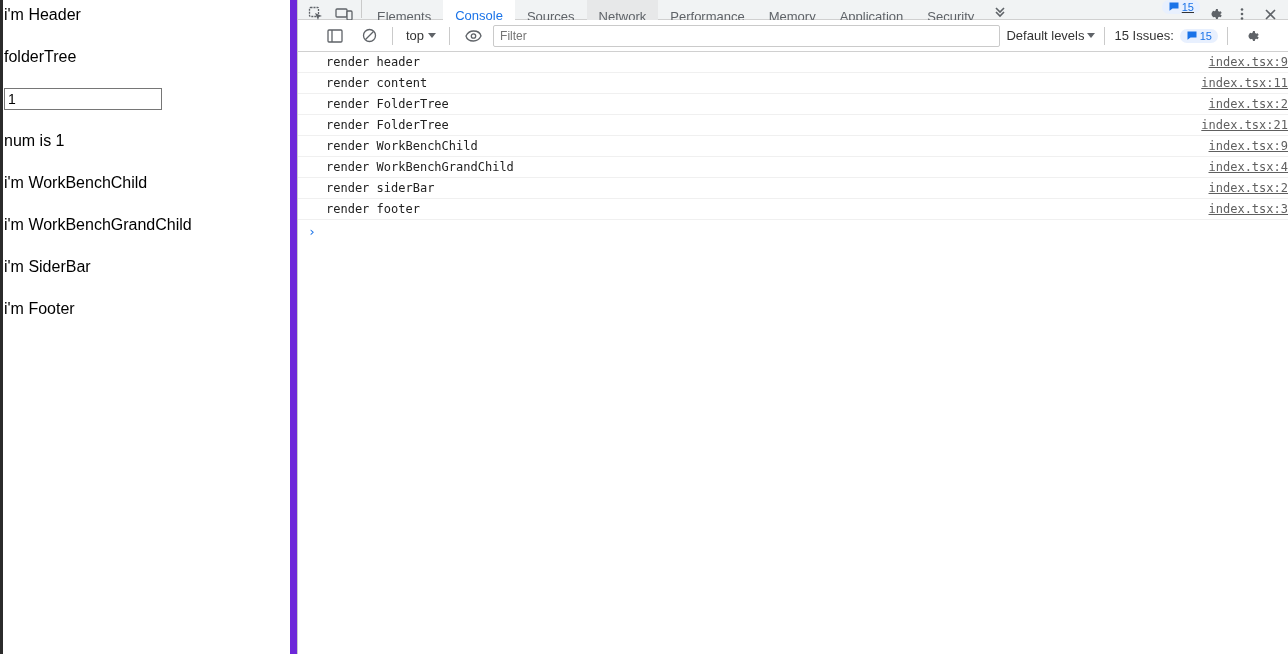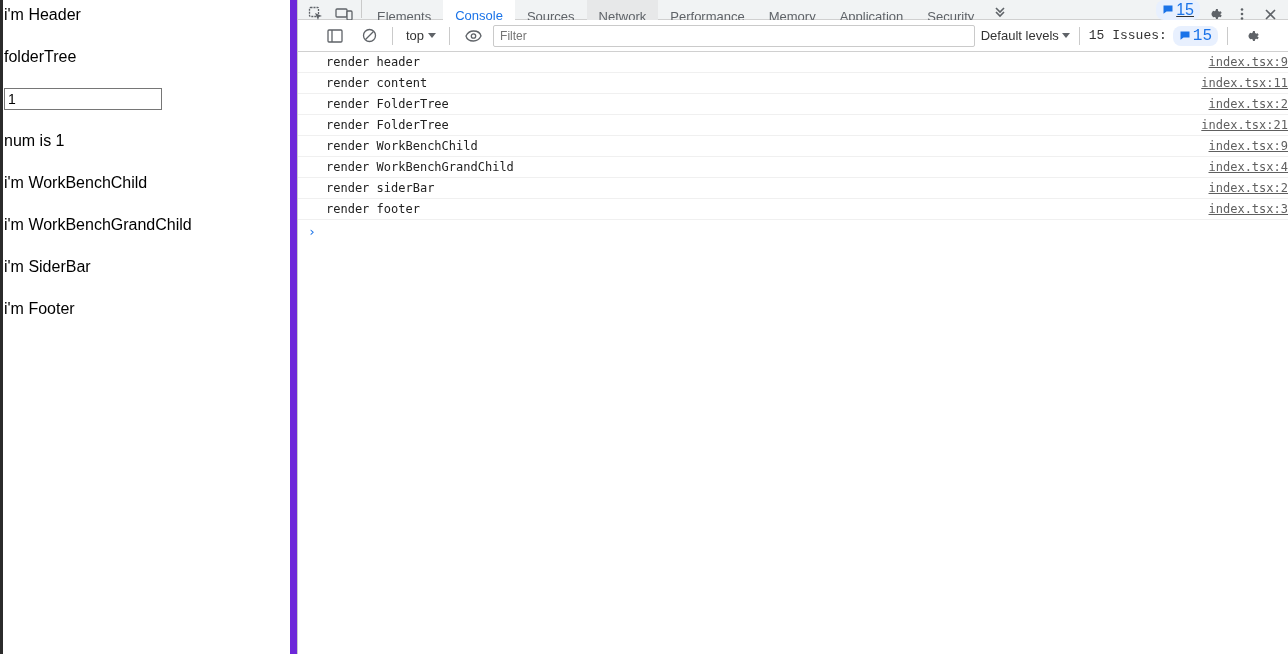--- a/index.html
+++ b/index.html
@@ -93,21 +93,21 @@
     }
     .dt-tabbar .spacer { flex: 1; }
     .dt-msgcount {
       display: inline-flex;
       align-items: center;
       gap: 2px;
       background: #e8f0fe;
       color: #1a73e8;
       border-radius: 8px;
       padding: 1px 6px;
-      font-size: 16px;
+      font-size: 11px;
       cursor: pointer;
     }
     .dt-msgcount svg { width: 12px; height: 12px; }
     
     .dt-toolbar {
       height: 32px;
       display: flex;
       align-items: center;
       border-bottom: 1px solid #d0d0d0;
       padding: 0 23px;
@@ -131,21 +131,21 @@
       padding: 0 6px;
       font-size: 12px;
     }
     .dt-levels {
       display: flex; align-items: center;
       gap: 3px; cursor: pointer;
       color: #333; font-size: 13px;
     }
     .dt-issues {
       display: flex; align-items: center; gap: 3px;
-      font-size: 13px; color: #333; font-family: Liberation Mono, monospace;
+      font-size: 13px; color: #333;
     }
     
     .dt-console {
       flex: 1;
       overflow-y: auto;
       font-family: Menlo, Consolas, monospace;
       font-size: 12px;
       color: #222;
     }
     .dt-row {

